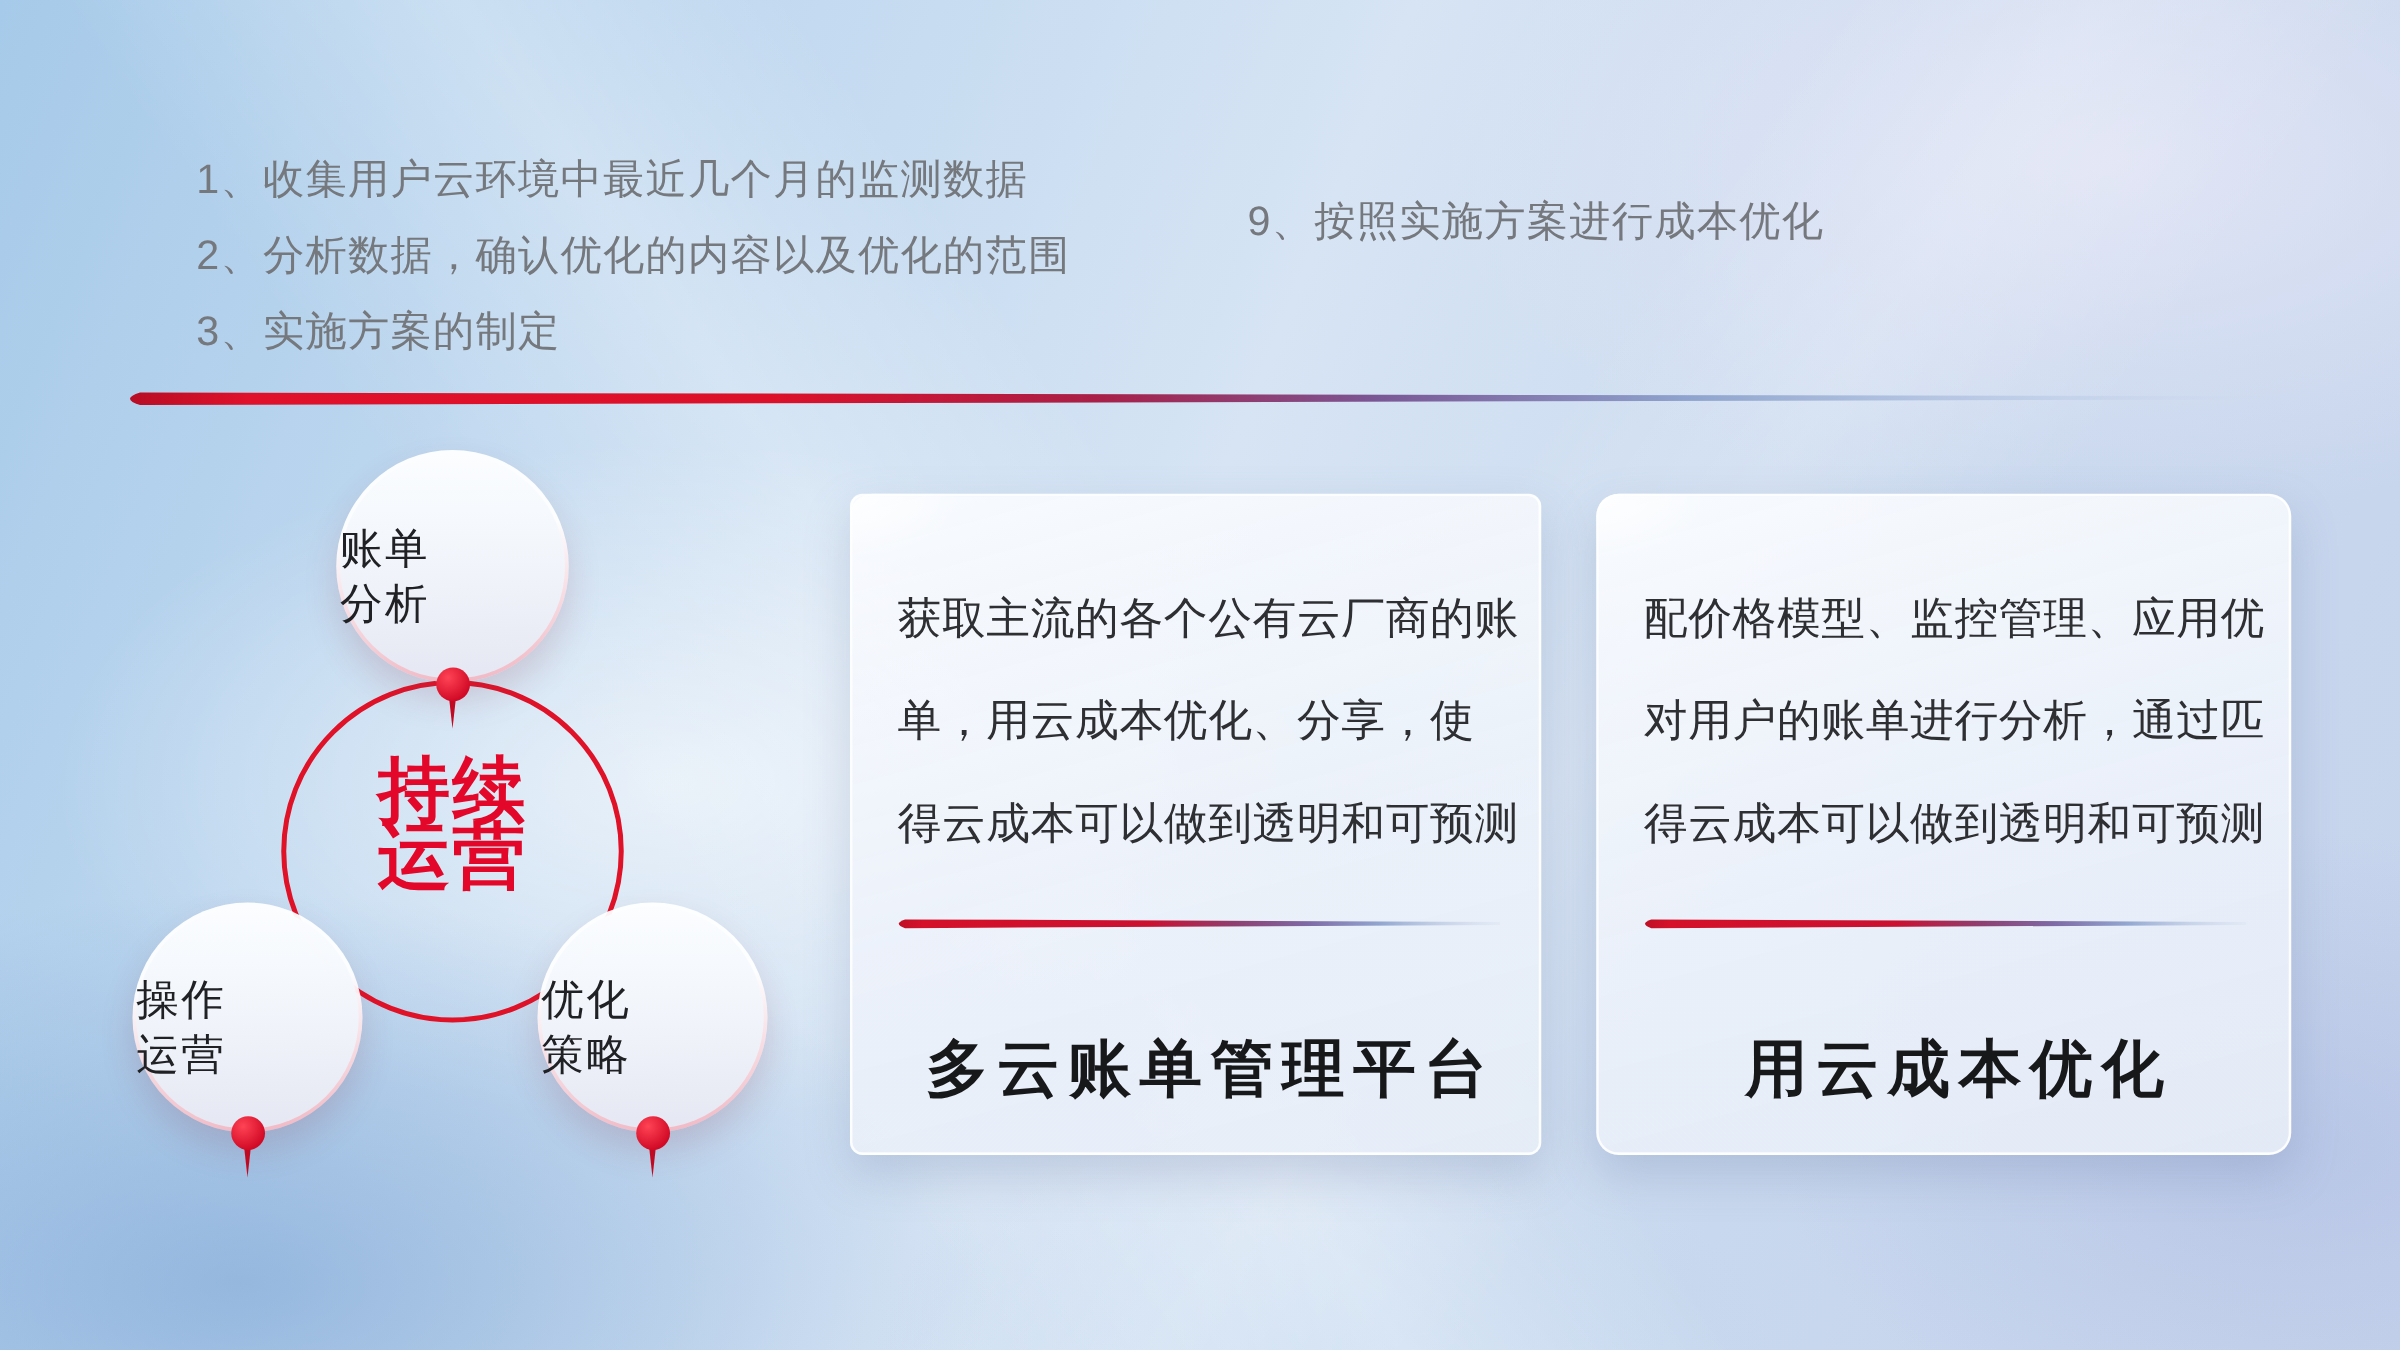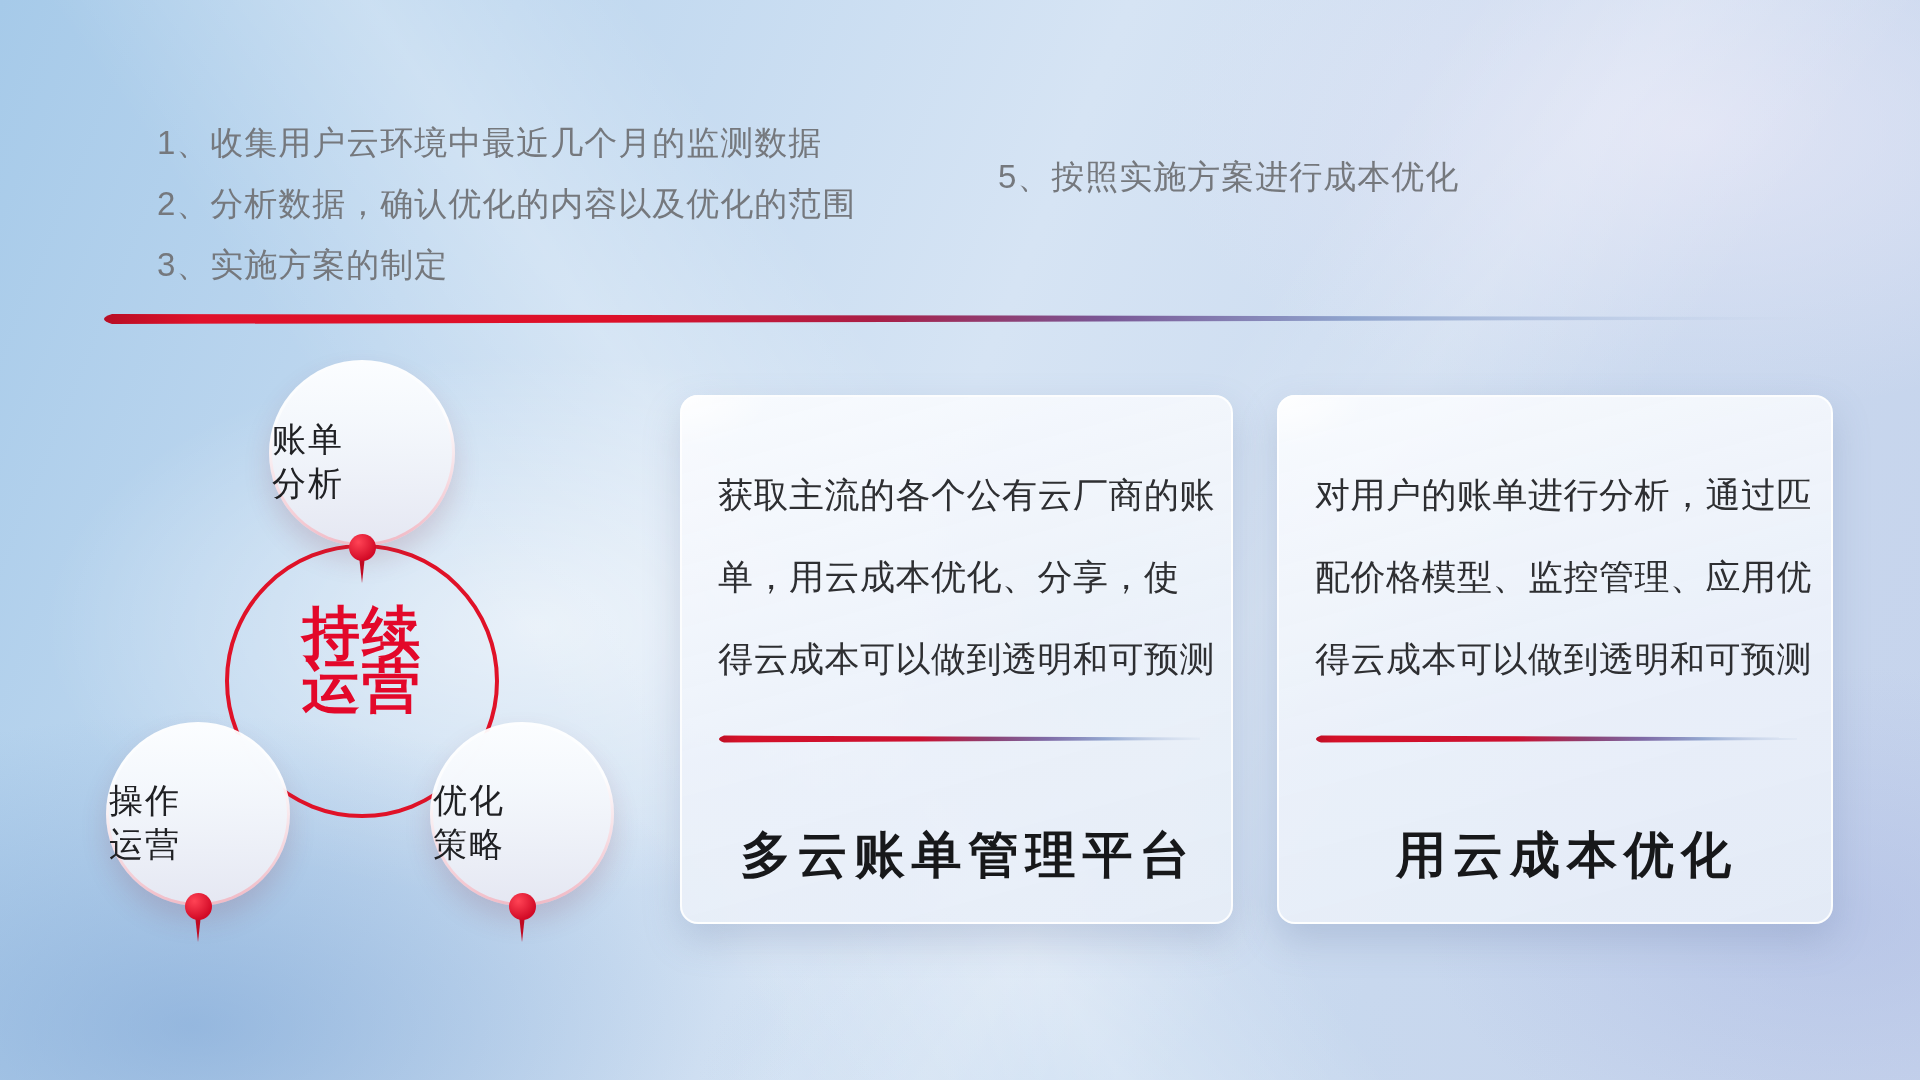--- a/index.html
+++ b/index.html
@@ -71,21 +71,21 @@
     position:absolute; top:395px; width:553px; height:529px; z-index:2; border-radius:18px;
     background:linear-gradient(165deg, rgba(249,251,254,0.95) 0%, rgba(237,242,250,0.90) 55%, rgba(230,237,247,0.92) 100%);
     border:2px solid rgba(255,255,255,0.85);
     box-shadow:0 16px 36px rgba(110,130,170,0.28);
   }
   .card::before {
     content:""; position:absolute; left:-2px; top:-2px; width:130px; height:76px;
     border-top-left-radius:18px; pointer-events:none;
     background:radial-gradient(130px 76px at 0 0, rgba(255,255,255,0.95), rgba(255,255,255,0) 70%);
   }
-  .card-left  { left:680px; }
+  .card-left  { left:680px;border-radius:10px; }
   .card-right { left:1277px; width:556px; }
   .card-body { position:absolute; left:36px; right:30px; top:57px; }
   .card-body p { margin:0; font-size:35px; line-height:82px; color:#2e2f32; letter-spacing:0.5px; white-space:nowrap; }
   .card-underline { position:absolute; left:32px; top:337px; width:489px; height:10px; }
   .card-title {
     position:absolute; left:0; right:0; top:430px; margin:0; text-align:center; text-indent:7px;
     font-size:50px; line-height:56px; font-weight:700; color:#17181a; letter-spacing:7px; white-space:nowrap;padding-left:17px;
   }
 </style>
 </head>
@@ -116,21 +116,21 @@
 </svg>
 
 <div class="light-streak"></div>
 
 <div class="step-list step-list-left">
   <div class="step">1、收集用户云环境中最近几个月的监测数据</div>
   <div class="step">2、分析数据，确认优化的内容以及优化的范围</div>
   <div class="step">3、实施方案的制定</div>
 </div>
 <div class="step-list step-list-right">
-  <div class="step">5、按照实施方案进行成本优化</div>
+  <div class="step">9、按照实施方案进行成本优化</div>
 </div>
 
 <svg class="divider-swoosh" viewBox="0 0 1740 30">
   <path d="M18,11 L1736,14 L1736,16.5 L18,21 Q2,16 18,11 Z" fill="url(#swooshGrad)"></path>
 </svg>
 
 <svg class="ring-svg" viewBox="0 0 290 290">
   <circle cx="145" cy="145" r="135" fill="none" stroke="#e01228" stroke-width="4"></circle>
 </svg>
 
@@ -178,21 +178,21 @@
     <p>得云成本可以做到透明和可预测</p>
   </div>
   <svg class="card-underline" viewBox="0 0 489 10">
     <path d="M10,1.5 L486,3.5 L486,6 L10,8.5 Q0,5 10,1.5 Z" fill="url(#underlineGrad)"></path>
   </svg>
   <h2 class="card-title">多云账单管理平台</h2>
 </section>
 
 <section class="card card-right">
   <div class="card-body">
+    <p>配价格模型、监控管理、应用优</p>
     <p>对用户的账单进行分析，通过匹</p>
-    <p>配价格模型、监控管理、应用优</p>
     <p>得云成本可以做到透明和可预测</p>
   </div>
   <svg class="card-underline" viewBox="0 0 489 10">
     <path d="M10,1.5 L486,3.5 L486,6 L10,8.5 Q0,5 10,1.5 Z" fill="url(#underlineGrad)"></path>
   </svg>
   <h2 class="card-title">用云成本优化</h2>
 </section>
 
 </body></html>

